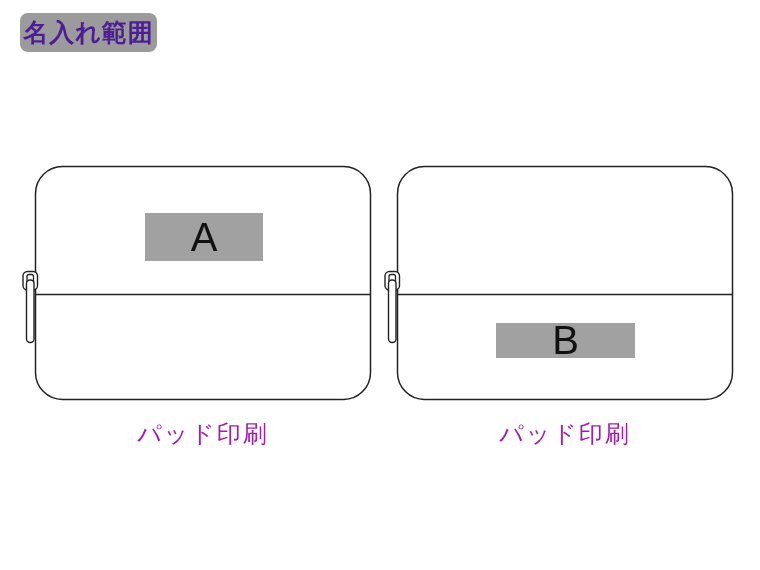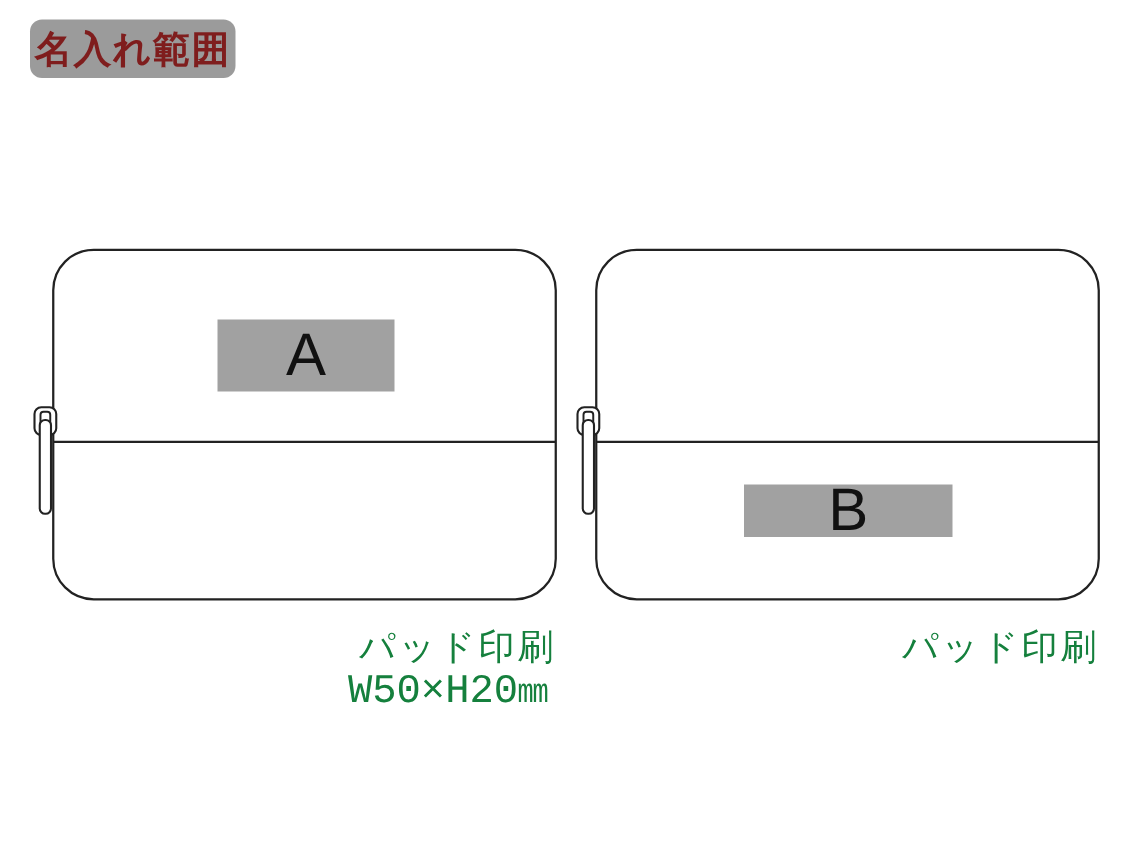--- a/index.html
+++ b/index.html
@@ -16,21 +16,21 @@
     font-family: "Liberation Sans", sans-serif;
   }
   .badge {
     position: absolute;
     left: 20px;
     top: 13px;
     width: 137px;
     height: 39px;
     background: #9b9b9b;
     border-radius: 8px;
-    color: #7f1d1d;
+    color: #4c1d95;
     font-size: 25px;
     font-weight: bold;
     letter-spacing: 1px;
     display: flex;
     align-items: center;
     justify-content: center;
     box-sizing: border-box;
   }
   .diagram-svg {
     position: absolute;
@@ -75,23 +75,23 @@
   .area-b {
     left: 496px;
     top: 323px;
     width: 139px;
     height: 35px;
   }
   .caption {
     position: absolute;
     top: 420px;
     width: 336px;
-    text-align: right;
-    color: #15803d;
-    font-family: Liberation Mono, monospace;
+    text-align: center;
+    color: #a21caf;
+    font-family: Liberation Serif, serif;
   }
   .caption-left { left: 35px; }
   .caption-right { left: 397px; }
   .caption .method {
     font-size: 24px;
     line-height: 28px;
     letter-spacing: 2px;
   }
   .caption .dims {
     font-size: 27px;
@@ -133,22 +133,19 @@
   <div class="print-area area-a">
     <span>A</span>
   </div>
 
   <div class="print-area area-b">
     <span>B</span>
   </div>
 
   <div class="caption caption-left">
     <div class="method">パッド印刷</div>
-    <div class="dims">
-      <span>W50×H20</span><span class="unit">mm</span>
-    </div>
   </div>
 
   <div class="caption caption-right">
     <div class="method">パッド印刷</div>
   </div>
 
 </div>
 
 </body></html>

